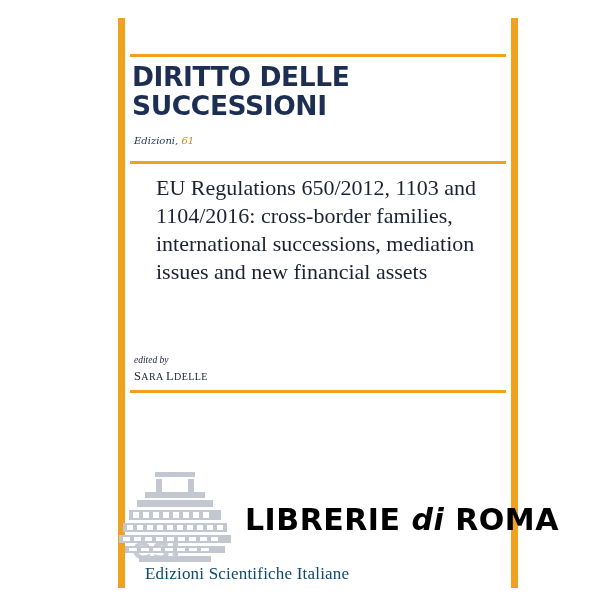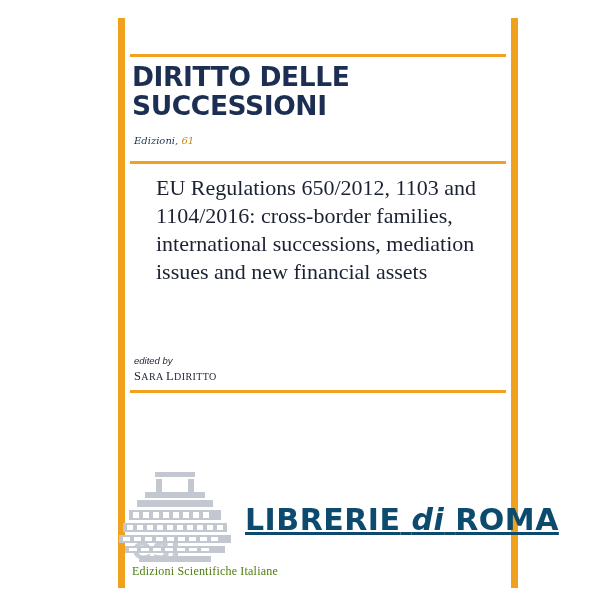--- a/index.html
+++ b/index.html
@@ -111,21 +111,21 @@
     top: 305px;
     width: 360px;
     font-family: "Liberation Serif", serif;
     font-size: 14.5px;
     color: #1c2233;
   }
   #edited-by {
     position: absolute;
     left: 16px;
     top: 337px;
-    font-family: Liberation Sans, sans-serif;
+    font-family: Liberation Serif, serif;
     font-style: italic;
     font-size: 9.5px;
     color: #1c2233;
   }
   #editor-name {
     position: absolute;
     left: 16px;
     top: 351px;
     font-family: "Liberation Serif", serif;
     font-size: 10px;
@@ -148,25 +148,25 @@
     left: 0px;
     top: 0px;
     font-family: "DejaVu Sans", sans-serif;
     font-weight: bold;
     font-size: 30px;
     color: #c8ccd4;
     line-height: 1;
   }
   #publisher-name {
     position: absolute;
-    left: 0px;
+    left: 13px;
     top: 30px;
     font-family: "Liberation Serif", serif;
-    font-size: 12px;
-    color: #4d7c0f;
+    font-size: 17px;
+    color: #0c4a6e;
     letter-spacing: 0.2px;
   }
   
   #watermark {
     position: absolute;
     left: 110px;
     top: 470px;
     width: 420px;
     height: 100px;
     pointer-events: none;
@@ -177,23 +177,22 @@
     top: 0px;
   }
   #wm-text {
     position: absolute;
     left: 135px;
     top: 32px;
     font-family: "DejaVu Sans", sans-serif;
     font-weight: bold;
     font-size: 30px;
     letter-spacing: 0.5px;
-    color: #0c4a6e;
+    color: #000000;
     white-space: nowrap;
-    text-decoration: underline;
   }
   #wm-text .it {
     font-style: italic;
     font-weight: bold;
   }
 </style>
 </head>
 <body>
 
 <div id="page">
@@ -216,21 +215,21 @@
       <span class="num">61</span>
     </div>
 
     <div id="book-title">EU Regulations 650/2012, 1103 and 1104/2016: cross-border families, international successions, mediation issues and new financial assets</div>
 
 
     <div id="edited-by">edited by</div>
 
     <div id="editor-name">
       <span class="cap">S</span><span>ARA</span>
-      <span class="cap">L</span><span>DIRITTO</span>
+      <span class="cap">L</span><span>DELLE</span>
     </div>
 
     <div id="publisher">
       <div id="publisher-mark">esi</div>
       <div id="publisher-name">Edizioni Scientifiche Italiane</div>
     </div>
 
   </div>
 
   <div id="watermark">

